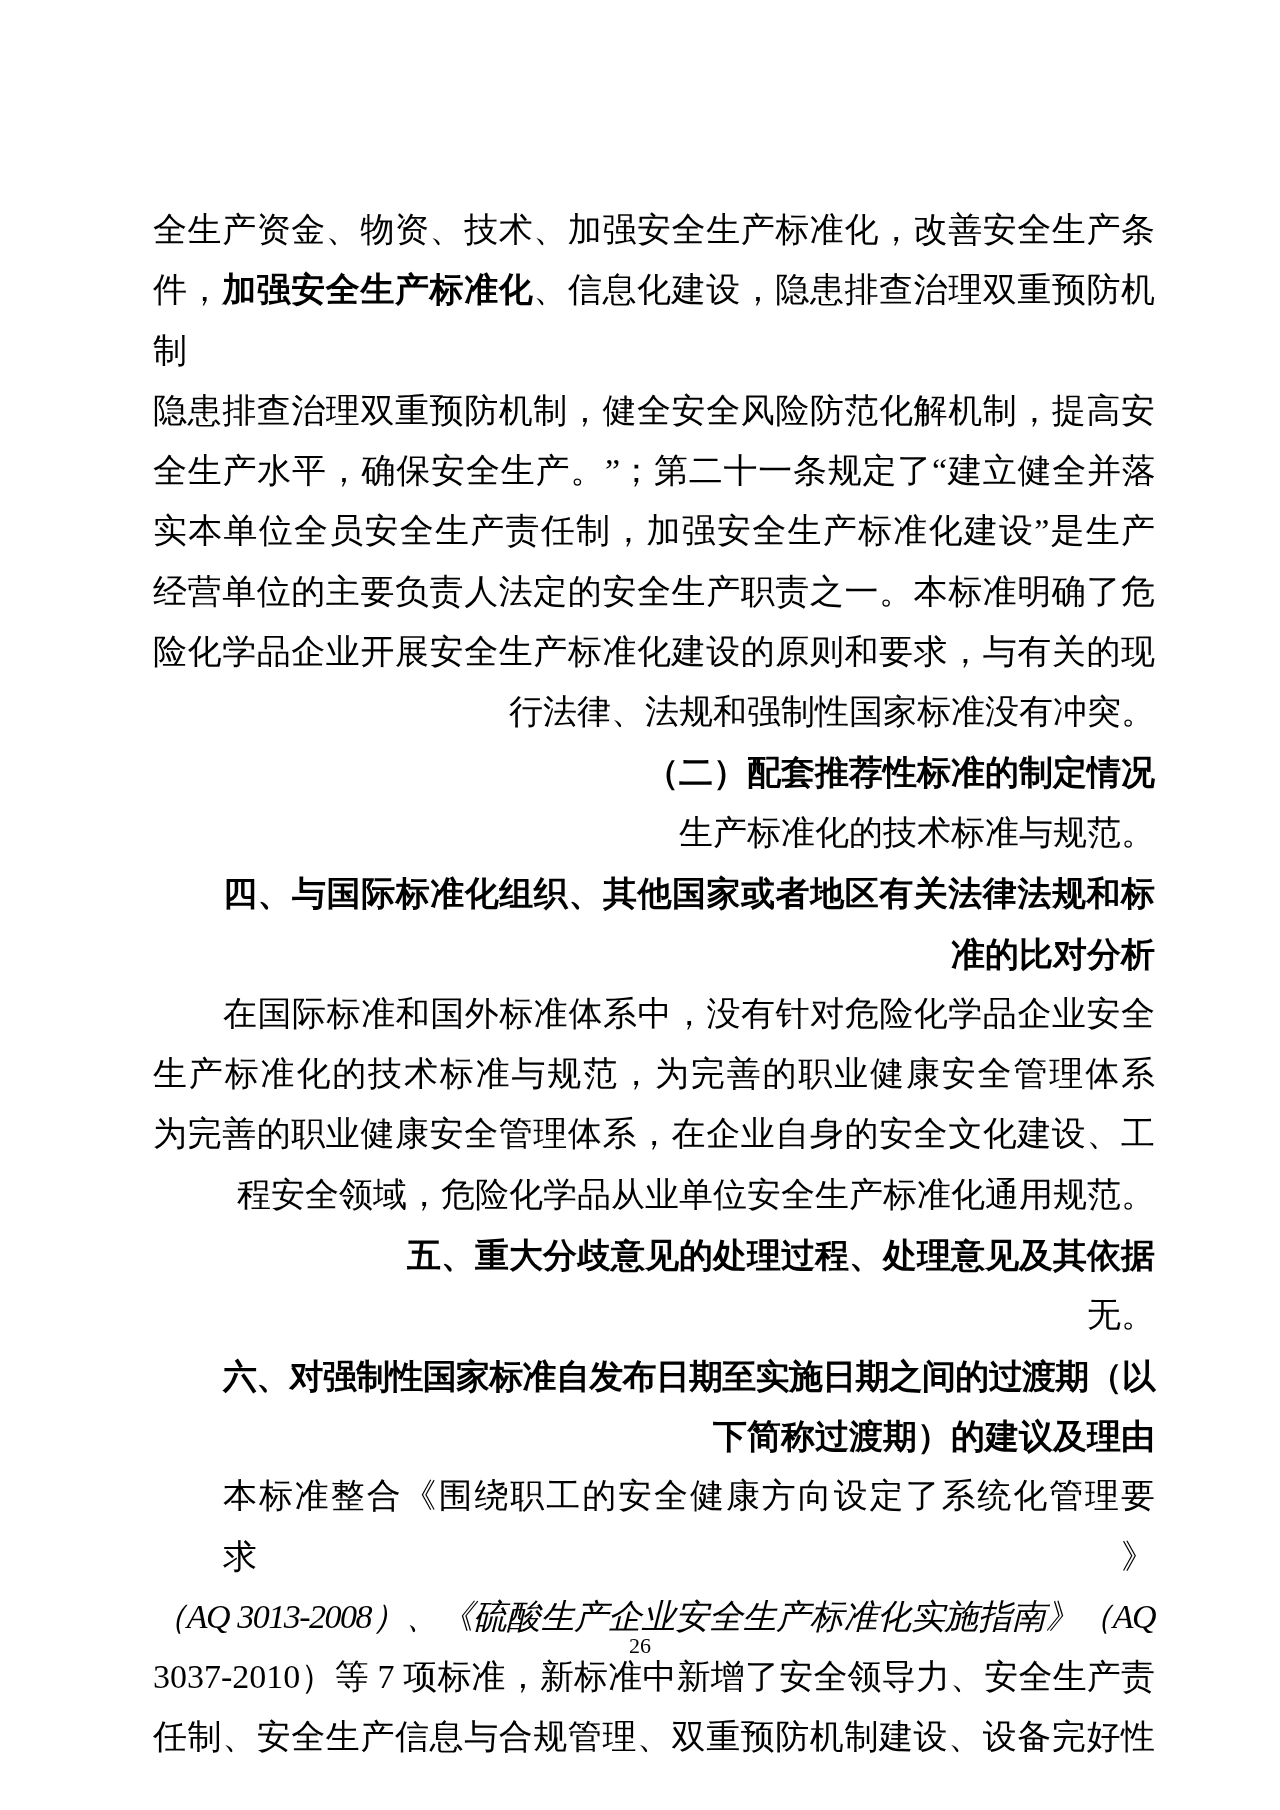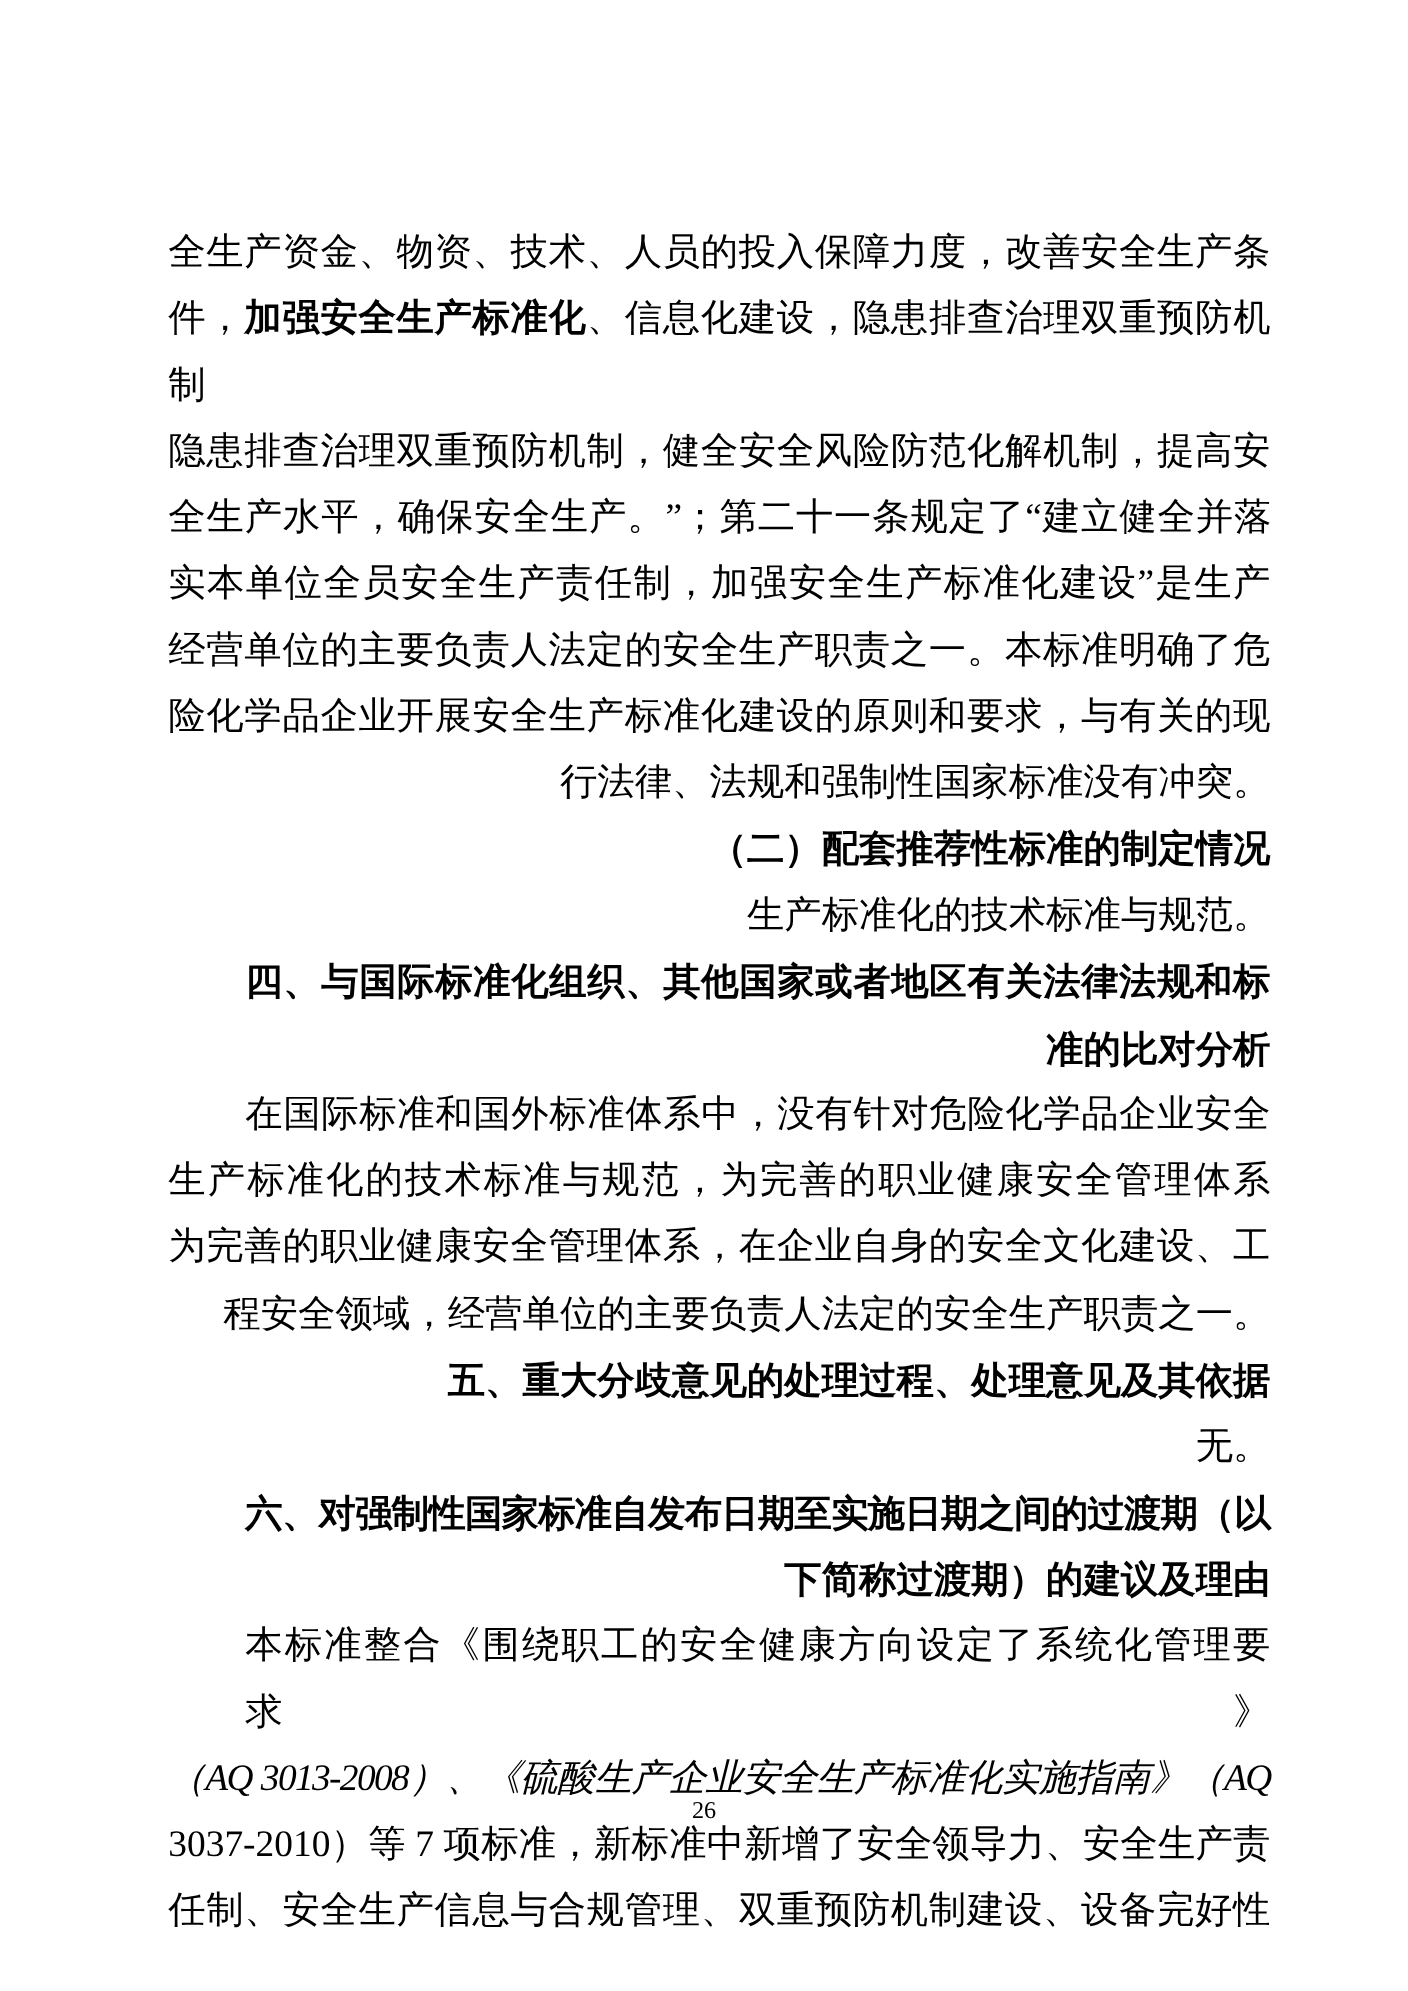--- a/index.html
+++ b/index.html
@@ -39,21 +39,21 @@
     line-height: 28px;
     font-family: "Liberation Serif", "DejaVu Serif", serif;
   }
 </style>
 </head>
 <body>
 
 <div class="page">
   <div class="content">
 
-    <div class="ln j"><span>全生产资金、物资、技术、人员的投入保障力度，改善安全生产条</span></div>
+    <div class="ln j"><span>全生产资金、物资、技术、加强安全生产标准化，改善安全生产条</span></div>
 
     <div class="ln j"><span>件，</span><b>加强安全生产标准化</b><span>、信息化建设，隐患排查治理双重预防机制</span></div>
 
     <div class="ln j"><span>隐患排查治理双重预防机制，健全安全风险防范化解机制，提高安</span></div>
 
     <div class="ln j sq"><span>全生产水平，确保安全生产。”；第二十一条规定了“建立健全并落</span></div>
 
     <div class="ln j"><span>实本单位全员安全生产责任制，加强安全生产标准化建设”是生产</span></div>
 
     <div class="ln j"><span>经营单位的主要负责人法定的安全生产职责之一。本标准明确了危</span></div>
@@ -69,21 +69,21 @@
     <div class="ln hs ind j"><span>四、与国际标准化组织、其他国家或者地区有关法律法规和标</span></div>
 
     <div class="ln hs"><span>准的比对分析</span></div>
 
     <div class="ln ind j"><span>在国际标准和国外标准体系中，没有针对危险化学品企业安全</span></div>
 
     <div class="ln j"><span>生产标准化的技术标准与规范，为完善的职业健康安全管理体系</span></div>
 
     <div class="ln j"><span>为完善的职业健康安全管理体系，在企业自身的安全文化建设、工</span></div>
 
-    <div class="ln"><span>程安全领域，经营单位的主要负责人法定的安全生产职责之一。</span></div>
+    <div class="ln"><span>程安全领域，危险化学品从业单位安全生产标准化通用规范。</span></div>
 
     <div class="ln hs ind"><span>五、重大分歧意见的处理过程、处理意见及其依据</span></div>
 
     <div class="ln ind"><span>无。</span></div>
 
     <div class="ln hs ind j sq"><span>六、对强制性国家标准自发布日期至实施日期之间的过渡期（以</span></div>
 
     <div class="ln hs"><span>下简称过渡期）的建议及理由</span></div>
 
     <div class="ln ind j"><span>本标准整合《围绕职工的安全健康方向设定了系统化管理要求》</span></div>

